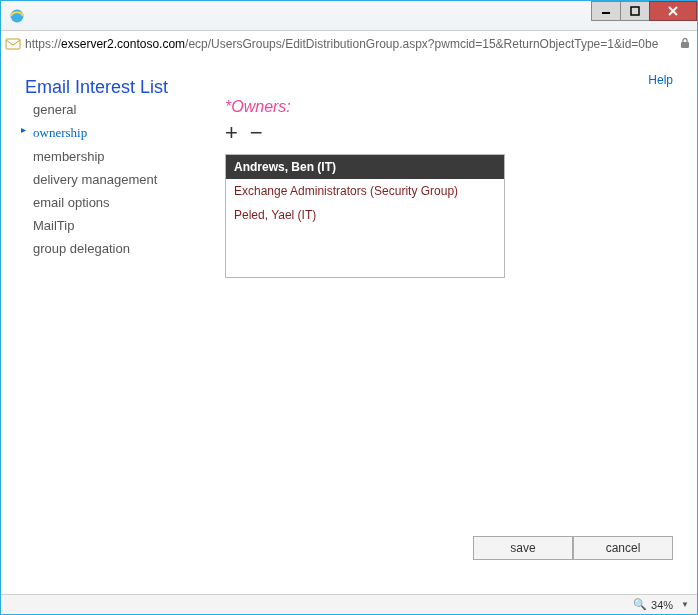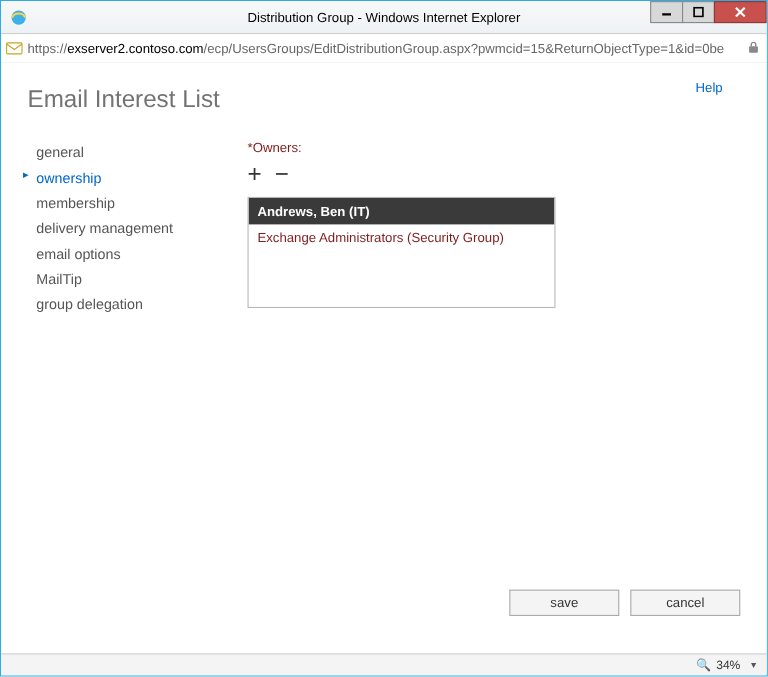--- a/index.html
+++ b/index.html
@@ -84,97 +84,98 @@
   }
   
   .content {
     position: absolute;
     top: 56px; left: 0; right: 0; bottom: 20px;
     padding: 20px 24px 0 24px;
     background: #fff;
   }
   .help-link {
     position: absolute;
-    top: 16px; right: 40px;
+    top: 16px; right: 24px;
     color: #0066cc;
     font-size: 12px;
     cursor: pointer;
   }
   .page-heading {
-    font-size: 22px;
+    font-size: 18px;
     font-weight: 300;
-    color: #737373;
-    margin-bottom: 24px;
+    color: #1d4ed8;
   }
   .body-cols {
     display: flex;
     gap: 20px;
   }
   .sidenav {
     width: 180px;
     font-size: 13px;
     color: #555;
   }
   .sidenav .nav-item {
     padding: 4px 0 4px 8px;
     cursor: pointer;
     position: relative;
   }
   .sidenav .nav-item.active {
     color: #0066cc;
+    font-family: Liberation Serif, serif;
   }
   .sidenav .nav-item.active::before {
     content: "▸";
     position: absolute;
     left: -4px;
     top: 3px;
     font-size: 10px;
     color: #0066cc;
   }
   .main {
     flex: 1;
   }
   .field-label {
-    font-size: 12px;
-    color: #7f1d1d;
+    font-size: 16px;
+    color: #ec4899;
     margin-bottom: 6px;
+    font-style: italic;
   }
   .toolbar {
     display: flex;
     gap: 12px;
     font-size: 22px;
     font-weight: 300;
     color: #333;
     margin-bottom: 10px;
   }
   .toolbar span { cursor: pointer; line-height: 1; }
   .listbox {
     border: 1px solid #b8b8b8;
     width: 280px;
-    height: 101px;
+    height: 124px;
     overflow: auto;
     font-size: 12px;
   }
   .listbox .row {
     padding: 5px 8px;
     color: #7f1d1d;
     cursor: pointer;
   }
   .listbox .row.selected {
     background: #3a3a3a;
     color: #fff;
     font-weight: bold;
   }
   
   .footer {
     position: absolute;
     bottom: 34px;
     right: 24px;
     display: flex;
-    gap: 10px;
+    gap: 0;
   }
   .btn {
     min-width: 100px;
     height: 24px;
     border: 1px solid #aaa;
     background: #f4f4f4;
     font-size: 12px;
     color: #333;
     display: flex;
     align-items: center;
@@ -202,21 +203,20 @@
 </head>
 <body>
 
 <div class="titlebar">
   <span class="ie-icon">
     <svg viewBox="0 0 16 16" width="16" height="16">
       <circle cx="8" cy="8" r="6.5" fill="#3bb1e8"></circle>
       <path d="M2 8 C 4 3, 12 3, 14 8" stroke="#ffd24a" stroke-width="2" fill="none"></path>
     </svg>
   </span>
-  <div class="title">Distribution Group - Windows Internet Explorer</div>
   <div class="win-controls">
     <div class="win-btn min">
       <svg width="10" height="10">
           <line x1="1" y1="7" x2="9" y2="7" stroke="#000" stroke-width="2"></line>
         </svg>
     </div>
     <div class="win-btn max">
       <svg width="10" height="10">
           <rect x="1" y="1" width="8" height="8" fill="none" stroke="#000" stroke-width="1.5"></rect>
         </svg>
@@ -265,20 +265,21 @@
 
     <div class="main">
       <div class="field-label">*Owners:</div>
       <div class="toolbar">
         <span>+</span>
         <span>−</span>
       </div>
       <div class="listbox">
         <div class="row selected">Andrews, Ben (IT)</div>
         <div class="row">Exchange Administrators (Security Group)</div>
+        <div class="row">Peled, Yael (IT)</div>
       </div>
     </div>
   </div>
 
   <div class="footer">
     <div class="btn">save</div>
     <div class="btn">cancel</div>
   </div>
 </div>
 

